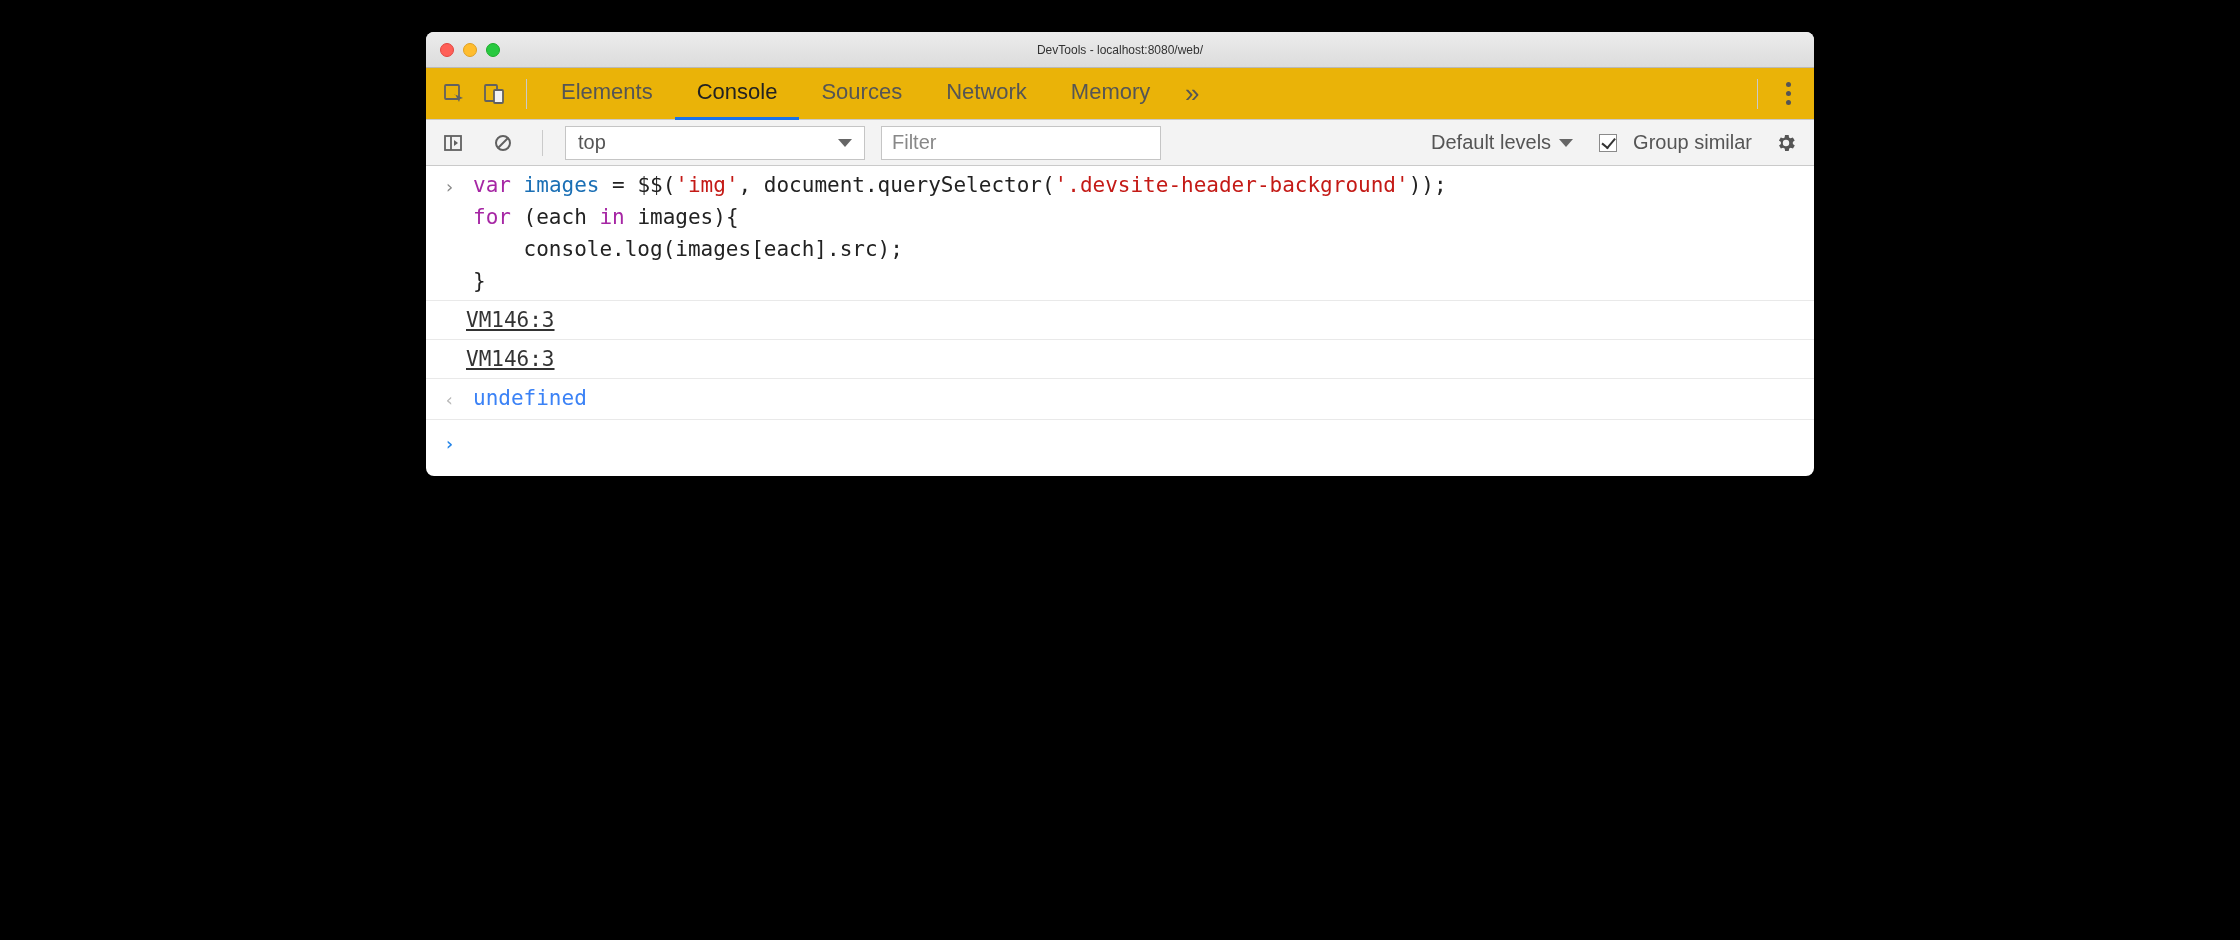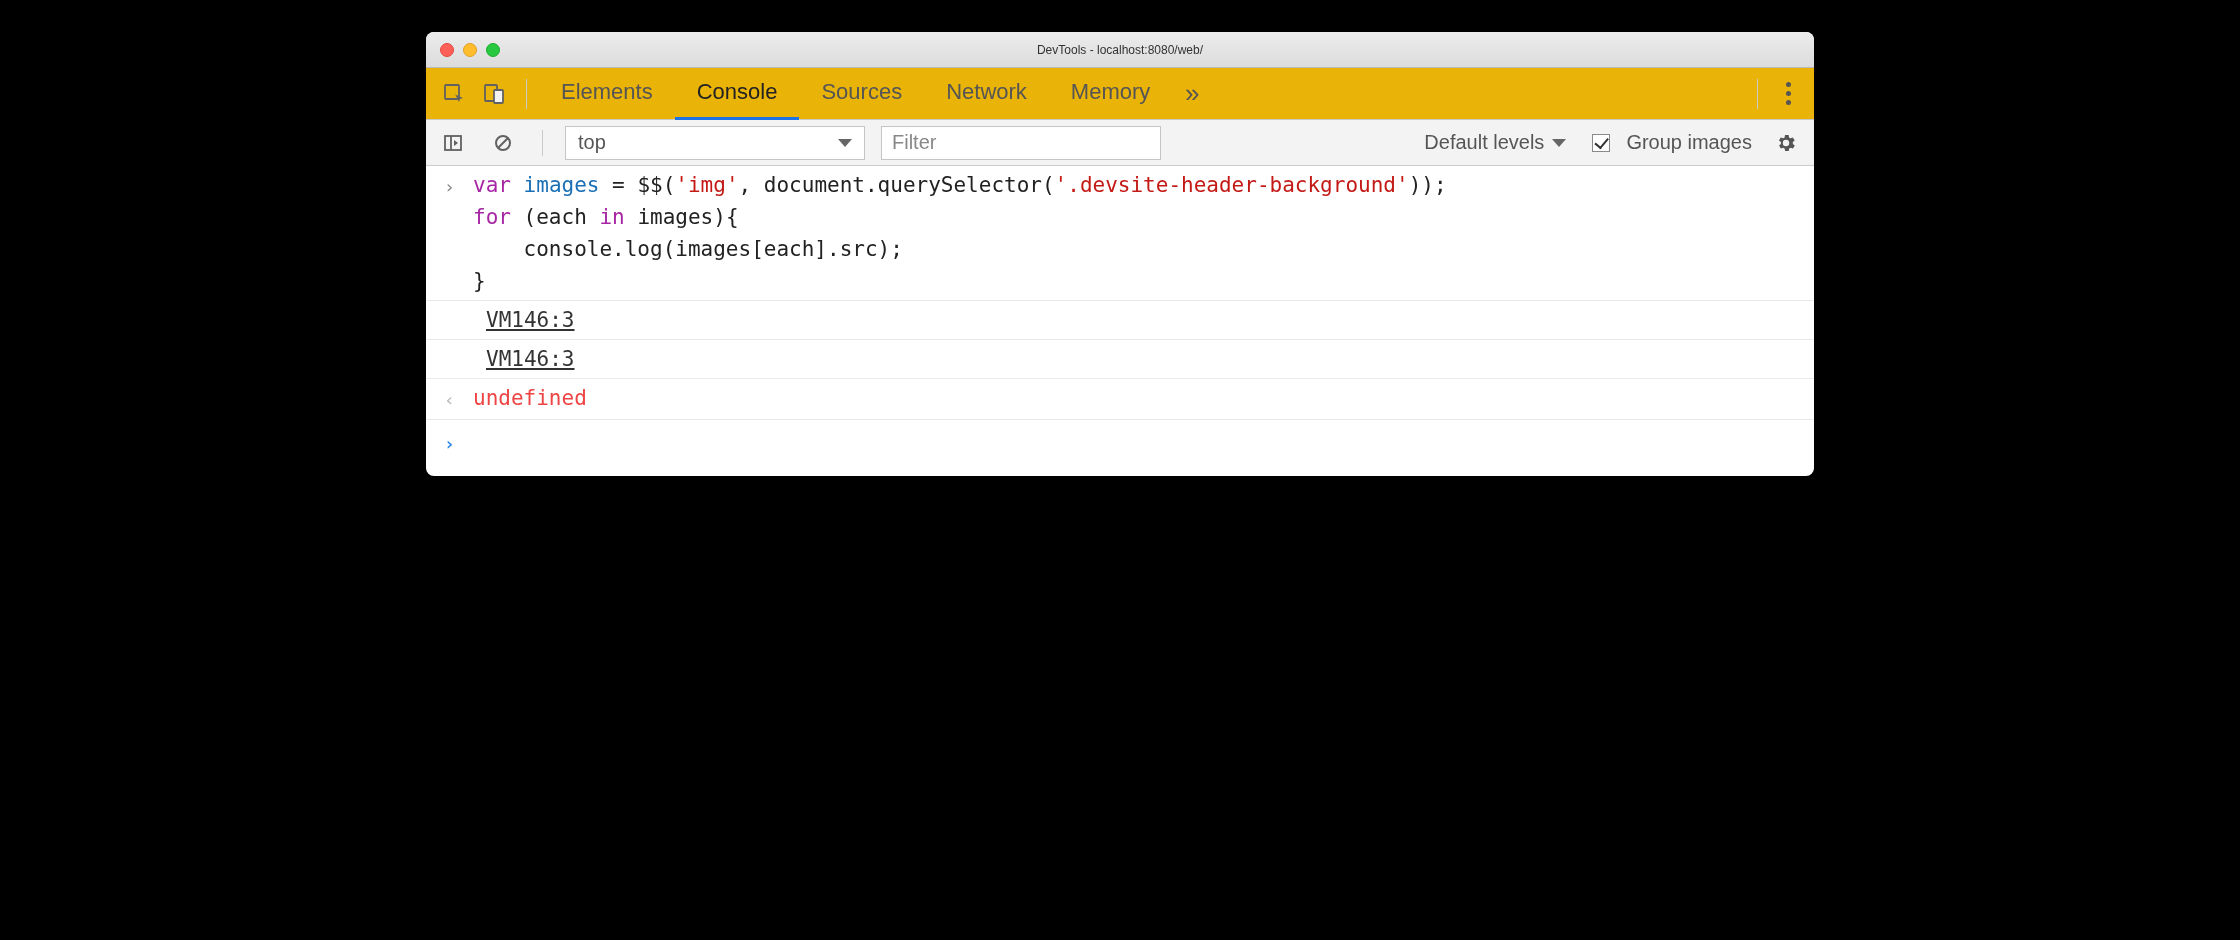--- a/index.html
+++ b/index.html
@@ -162,24 +162,23 @@
     align-items: flex-start;
   }
   .gutter {
     width: 22px; flex-shrink:0; color:#888; font-size:18px; padding-top:2px;
     user-select:none;
   }
   .gutter.blue { color:#2585e8; font-weight:bold; }
   .content { flex:1; white-space: pre; margin-left: 7px; }
   .source-link {
     color:#333; text-decoration: underline; cursor:pointer; flex-shrink:0;
-    margin-left: 20px;
   }
   .url-link { color:#333; text-decoration: underline; cursor:pointer; }
-  .undef { color:#ef4444; }
+  .undef { color:#3b82f6; }
   .kw-var { color:#a626a4; }
   .kw-in { color:#a626a4; }
   .ident { color:#1a6fb5; }
   .str { color:#c41a16; }
   .plain { color:#222; }
   .prompt-row {
     display:flex; padding: 6px 14px 16px 18px;
   }
 </style>
 </head>
@@ -248,21 +247,21 @@
       <span>top</span>
       <span class="dropdown-tri"></span>
     </div>
     <input class="filter-input" placeholder="Filter" style="">
     <div class="flex-spacer"></div>
     <div class="levels">
       <span>Default levels</span>
       <span class="dropdown-tri"></span>
     </div>
     <div class="chk checked"></div>
-    <span class="group-label">Group images</span>
+    <span class="group-label">Group similar</span>
     <div class="gear">
       <svg viewBox="0 0 24 24" width="22" height="22" fill="#555">
           <path d="M19.4 13a7.5 7.5 0 0 0 .1-1 7.5 7.5 0 0 0-.1-1l2.1-1.6-2-3.5-2.5 1a7.4 7.4 0 0 0-1.7-1l-.4-2.6h-4l-.4 2.6a7.4 7.4 0 0 0-1.7 1l-2.5-1-2 3.5L6.5 11a7.5 7.5 0 0 0-.1 1 7.5 7.5 0 0 0 .1 1l-2.1 1.6 2 3.5 2.5-1a7.4 7.4 0 0 0 1.7 1l.4 2.6h4l.4-2.6a7.4 7.4 0 0 0 1.7-1l2.5 1 2-3.5zM12 15.5A3.5 3.5 0 1 1 15.5 12 3.5 3.5 0 0 1 12 15.5z"></path>
         </svg>
     </div>
   </div>
 
   <div class="console">
     <div class="row">
       <div class="gutter">›</div>

